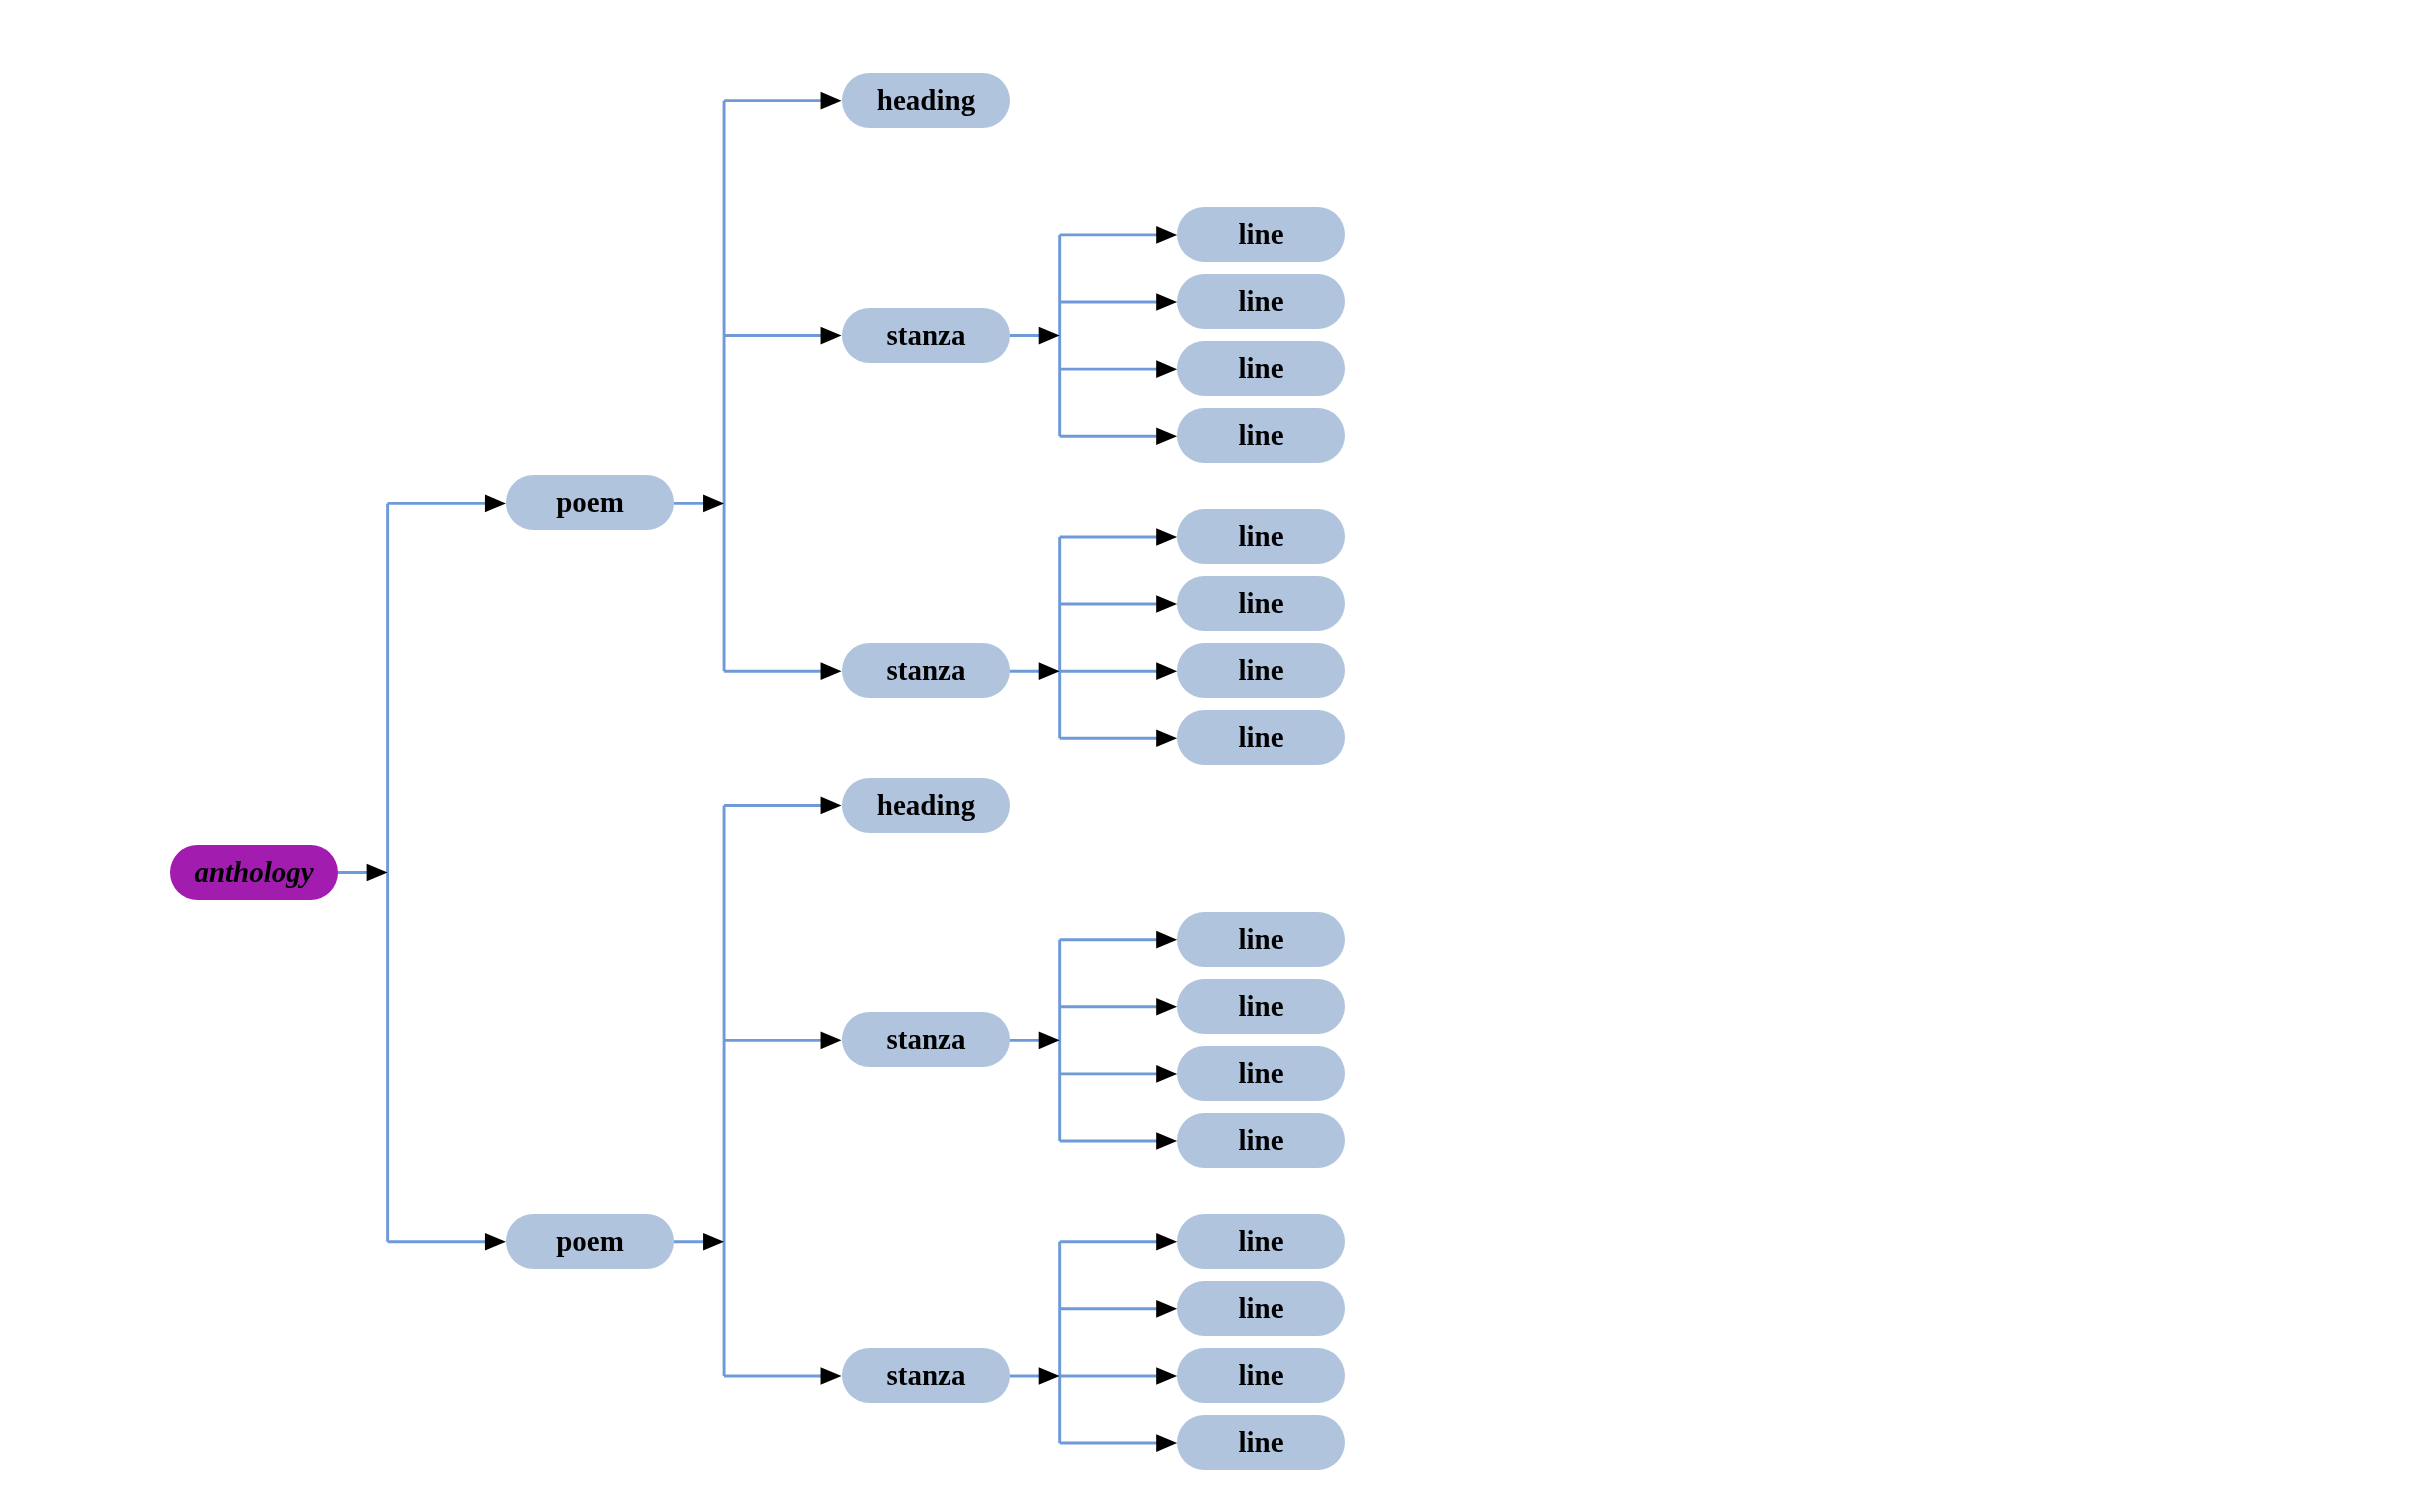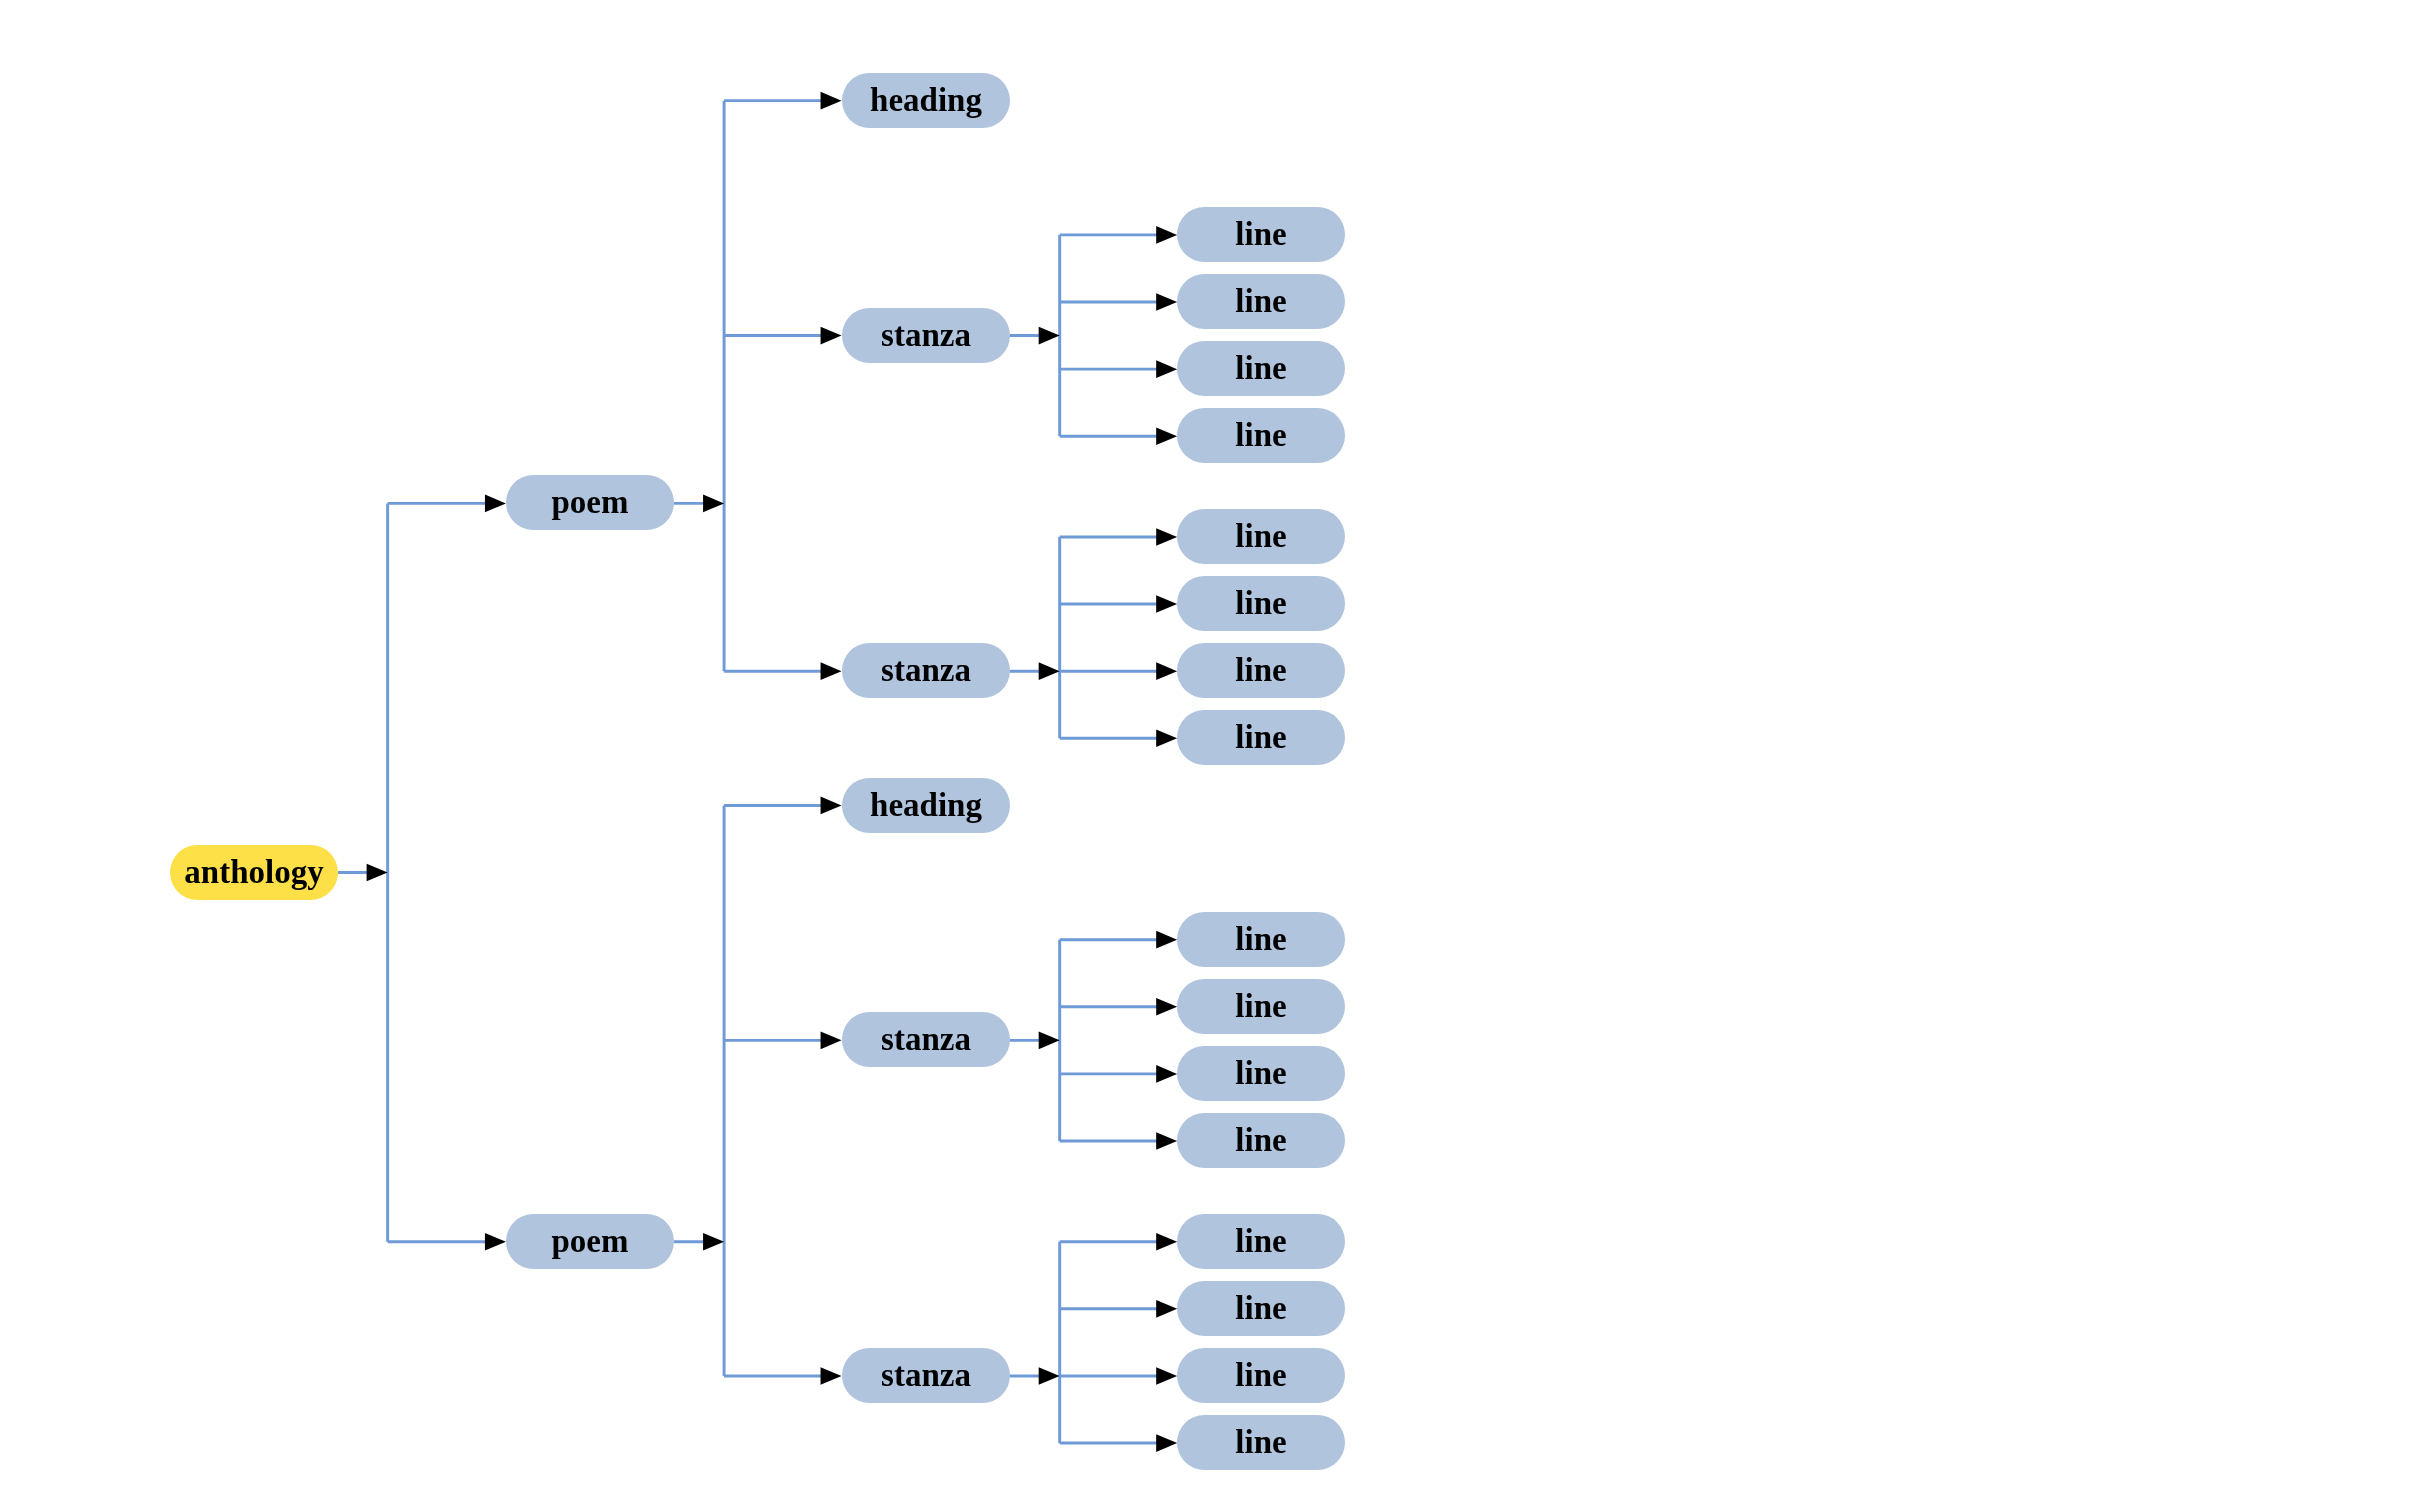--- a/index.html
+++ b/index.html
@@ -23,21 +23,21 @@
   .node {
     position: absolute;
     box-sizing: border-box;
     width: 168px;
     height: 55px;
     border-radius: 28px;
     display: flex;
     align-items: center;
     justify-content: center;
     font-weight: bold;
-    font-size: 33px;
+    font-size: 29px;
     color: #000000;
     white-space: nowrap;
   }
 </style>
 </head>
 <body>
 
 <div id="canvas" style="background: rgb(255, 255, 255);">
   <svg id="edges" width="2413" height="1511" viewBox="0 0 2876 1800">
       <line x1="402.5" y1="1039.5" x2="456" y2="1039.5" stroke="#6f9ad8" stroke-width="3.5"></line>
@@ -104,21 +104,21 @@
       <polygon points="1403,1199.5 1378,1189 1378,1210" fill="#000000"></polygon>
       <polygon points="1403,1279.5 1378,1269 1378,1290" fill="#000000"></polygon>
       <polygon points="1403,1359.5 1378,1349 1378,1370" fill="#000000"></polygon>
       <polygon points="1263,1639.5 1238,1629 1238,1650" fill="#000000"></polygon>
       <polygon points="1403,1479.5 1378,1469 1378,1490" fill="#000000"></polygon>
       <polygon points="1403,1559.5 1378,1549 1378,1570" fill="#000000"></polygon>
       <polygon points="1403,1639.5 1378,1629 1378,1650" fill="#000000"></polygon>
       <polygon points="1403,1719.5 1378,1709 1378,1730" fill="#000000"></polygon>
     </svg>
   <div id="nodes">
-      <div class="node" style="left: 170px; top: 845px; background: #fde047; color: rgb(0, 0, 0);">anthology</div>
+      <div class="node" style="left: 170px; top: 845px; background: #a21caf; color: rgb(0, 0, 0); font-style: italic;">anthology</div>
       <div class="node" style="left: 506px; top: 475px; background: rgb(176, 196, 222); color: rgb(0, 0, 0);">poem</div>
       <div class="node" style="left: 842px; top: 73px; background: rgb(176, 196, 222); color: rgb(0, 0, 0);">heading</div>
       <div class="node" style="left: 842px; top: 308px; background: rgb(176, 196, 222); color: rgb(0, 0, 0);">stanza</div>
       <div class="node" style="left: 1177px; top: 207px; background: rgb(176, 196, 222); color: rgb(0, 0, 0);">line</div>
       <div class="node" style="left: 1177px; top: 274px; background: rgb(176, 196, 222); color: rgb(0, 0, 0);">line</div>
       <div class="node" style="left: 1177px; top: 341px; background: rgb(176, 196, 222); color: rgb(0, 0, 0);">line</div>
       <div class="node" style="left: 1177px; top: 408px; background: rgb(176, 196, 222); color: rgb(0, 0, 0);">line</div>
       <div class="node" style="left: 842px; top: 643px; background: rgb(176, 196, 222); color: rgb(0, 0, 0);">stanza</div>
       <div class="node" style="left: 1177px; top: 509px; background: rgb(176, 196, 222); color: rgb(0, 0, 0);">line</div>
       <div class="node" style="left: 1177px; top: 576px; background: rgb(176, 196, 222); color: rgb(0, 0, 0);">line</div>

